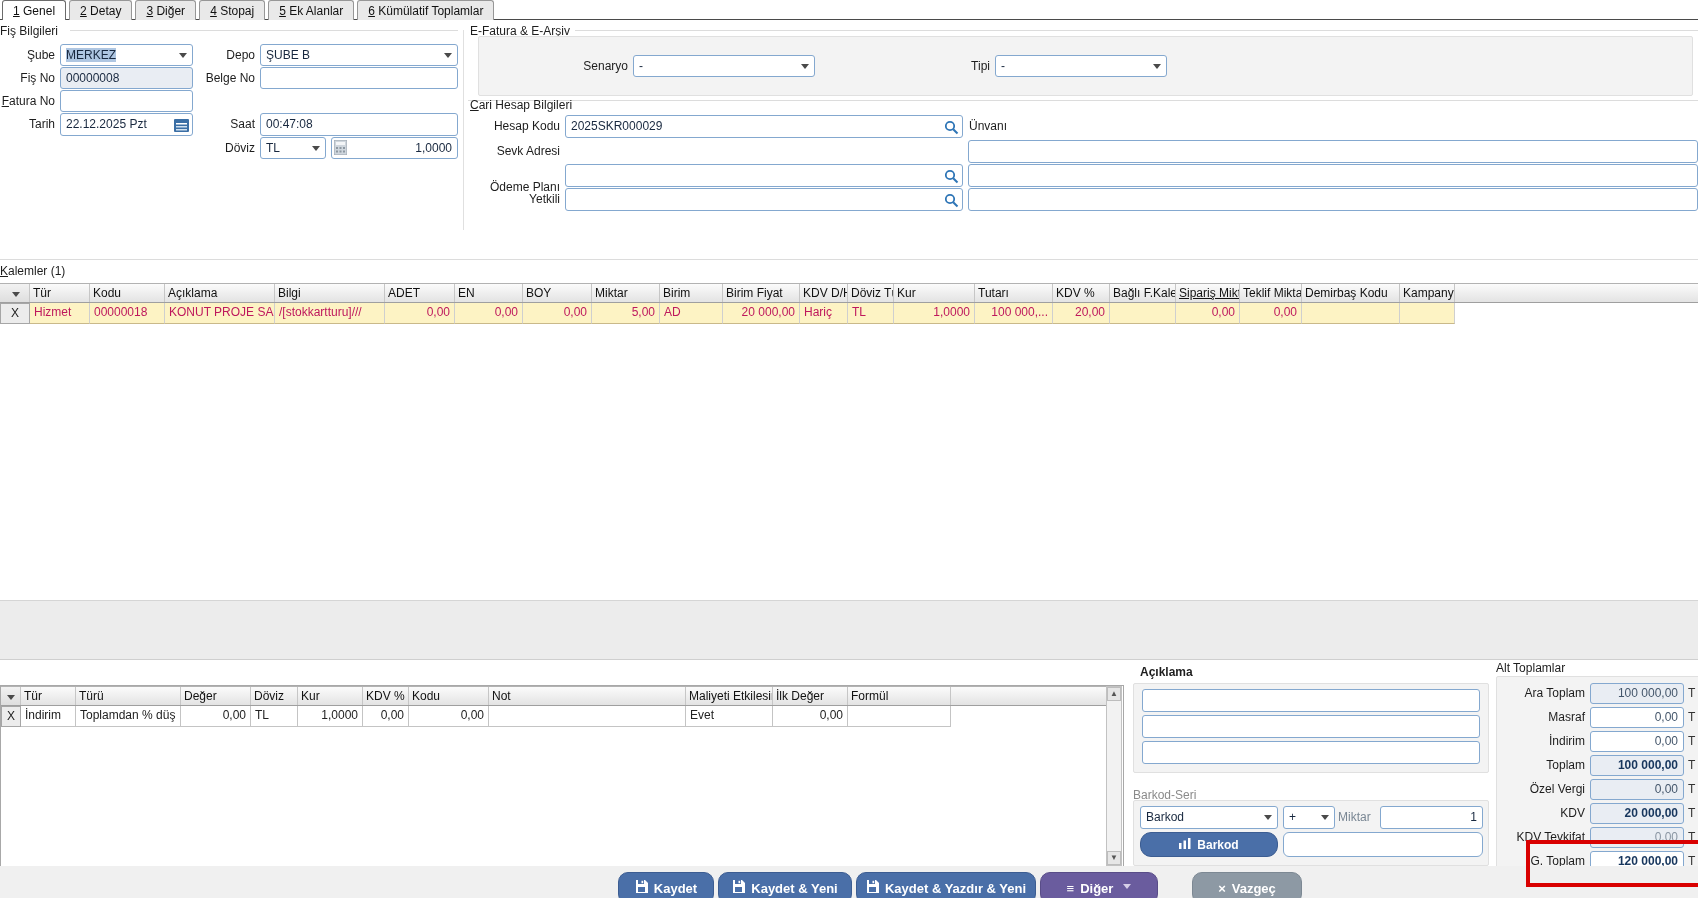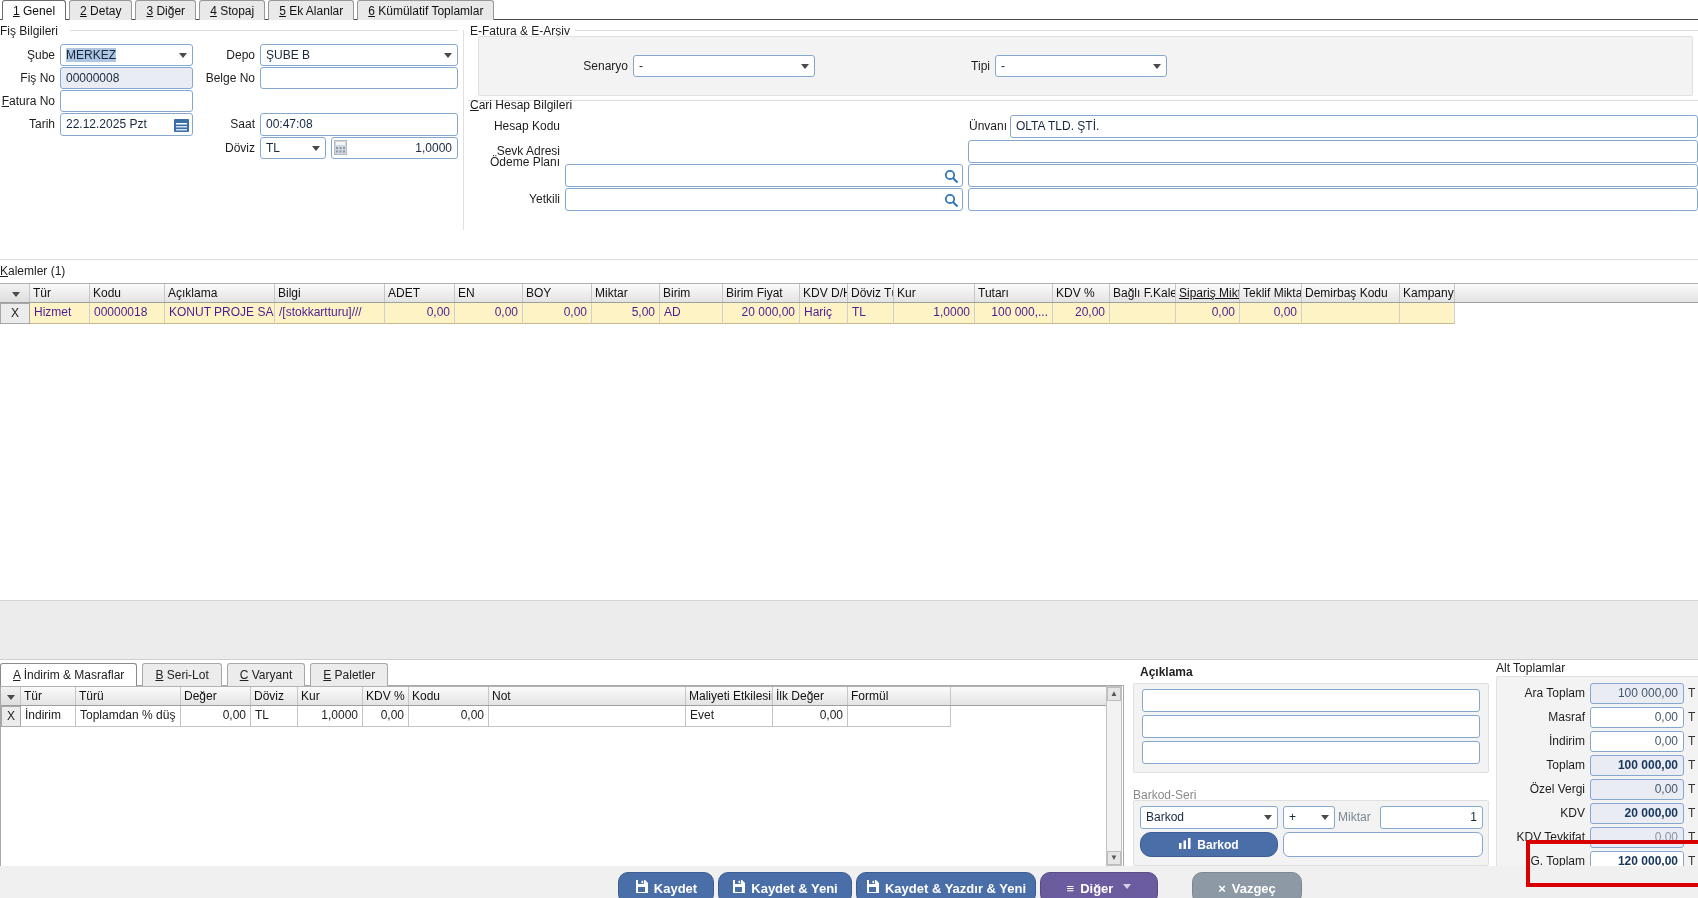--- a/index.html
+++ b/index.html
@@ -29,21 +29,21 @@
   .icon{display:inline-block;}
   .magwrap{position:absolute;right:3px;top:3px;width:15px;height:15px;}
   
   .ghead{position:absolute;display:flex;height:20px;background:linear-gradient(#fbfbfb,#e3e3e3);
          border-top:1px solid #b2b2b2;border-bottom:1px solid #9f9f9f;box-sizing:border-box;}
   .gh{border-right:1px solid #c6c6c6;padding:2px 3px 0 3px;white-space:nowrap;overflow:hidden;
       box-sizing:border-box;color:#111;}
   .gh.selcol{background:linear-gradient(#f2f2f2,#dedede);position:relative;}
   .grow{position:absolute;display:flex;height:21px;}
   .gc{border-right:1px solid #cfcfcf;border-bottom:1px solid #c9b98a;padding:2px 4px 0 4px;
-      white-space:nowrap;overflow:hidden;box-sizing:border-box;background:#fdf3c4;color:#4c1d95;}
+      white-space:nowrap;overflow:hidden;box-sizing:border-box;background:#fdf3c4;color:#be185d;}
   .gc.num{text-align:right;}
   .gc.selcell{background:#ececec;border:1px solid #a6a6a6;text-align:center;color:#222;}
   .bc{background:#fff;border-right:1px solid #c4c4c4;border-bottom:1px solid #c4c4c4;
       padding:2px 4px 0 4px;white-space:nowrap;overflow:hidden;box-sizing:border-box;}
   .bc.num{text-align:right;}
   
   .btabs{position:absolute;left:0;top:663px;display:flex;gap:5px;height:23px;z-index:2;}
   .btab{padding:2px 12px 0 12px;background:#ececec;border:1px solid #a8a8a8;border-bottom:none;
         border-radius:3px 3px 0 0;line-height:19px;white-space:nowrap;}
   .btab.active{background:#fff;border-color:#8a8a8a;}
@@ -152,27 +152,35 @@
   <div class="lbl" style="left:935px;width:55px;top:55px;">Tipi</div>
   <div class="fld dd" style="left:995px;top:55px;width:172px;height:22px;">
     <span>-</span>
     <span class="caret"></span>
   </div>
 
   <div class="hline" style="left:468px;top:100px;width:1230px;"></div>
   <div class="gtitle" style="left:470px;top:98px;"><span class="u">C</span><span>ari Hesap Bilgileri</span></div>
 
   <div class="lbl" style="left:470px;width:90px;top:115px;">Hesap Kodu</div>
+  <div class="fld" style="left:565px;top:115px;width:398px;height:23px;padding-right:20px;">
+    <span>2025SKR000029</span>
+    <span class="magwrap" style="top:4px;">
+      <svg width="15" height="15" viewBox="0 0 15 15">
+          <circle cx="6" cy="6" r="4.2" fill="none" stroke="#2e75b6" stroke-width="1.8"></circle>
+          <line x1="9.2" y1="9.2" x2="13.5" y2="13.5" stroke="#2e75b6" stroke-width="2"></line>
+        </svg>
+    </span>
+  </div>
   <div class="lbl" style="left:965px;width:42px;top:115px;">Ünvanı</div>
-  <div class="fld" style="left:1010px;top:115px;width:688px;height:23px;">OLTA TLD. ŞTİ.</div>
 
   <div class="lbl" style="left:470px;width:90px;top:140px;">Sevk Adresi</div>
   <div class="fld" style="left:968px;top:140px;width:730px;height:23px;"></div>
 
-  <div class="lbl" style="left:470px;width:90px;top:151px;">Ödeme Planı</div>
+  <div class="lbl" style="left:470px;width:90px;top:176px;">Ödeme Planı</div>
   <div class="fld" style="left:565px;top:164px;width:398px;height:23px;padding-right:20px;">
     <span></span>
     <span class="magwrap" style="top:4px;">
       <svg width="15" height="15" viewBox="0 0 15 15">
           <circle cx="6" cy="6" r="4.2" fill="none" stroke="#2e75b6" stroke-width="1.8"></circle>
           <line x1="9.2" y1="9.2" x2="13.5" y2="13.5" stroke="#2e75b6" stroke-width="2"></line>
         </svg>
     </span>
   </div>
   <div class="fld" style="left:968px;top:164px;width:730px;height:23px;"></div>
@@ -239,26 +247,20 @@
     <div class="gc" style="width:66px;"></div>
     <div class="gc num" style="width:64px;">0,00</div>
     <div class="gc num" style="width:62px;">0,00</div>
     <div class="gc" style="width:98px;"></div>
     <div class="gc" style="width:55px;"></div>
   </div>
 
   <div style="position:absolute;left:0;top:324px;width:1698px;height:276px;background:#fff;"></div>
   <div style="position:absolute;left:0;top:600px;width:1698px;height:58px;background:#ececec;border-top:1px solid #d5d5d5;border-bottom:1px solid #cfcfcf;"></div>
 
-  <div class="btabs">
-    <div class="btab active"><span class="u">A</span><span> İndirim &amp; Masraflar</span></div>
-    <div class="btab"><span class="u">B</span><span> Seri-Lot</span></div>
-    <div class="btab"><span class="u">C</span><span> Varyant</span></div>
-    <div class="btab"><span class="u">E</span><span> Paletler</span></div>
-  </div>
 
   <div style="position:absolute;left:0;top:685px;width:1124px;height:182px;background:#fff;border:1px solid #a8a8a8;box-sizing:border-box;"></div>
 
   <div class="ghead" style="left:1px;top:686px;width:1105px;">
     <div class="gh selcol" style="width:20px;">
         <span class="caret" style="right:5px;"></span>
       </div>
     <div class="gh" style="width:55px;">Tür</div>
     <div class="gh" style="width:105px;">Türü</div>
     <div class="gh" style="width:70px;">Değer</div>

